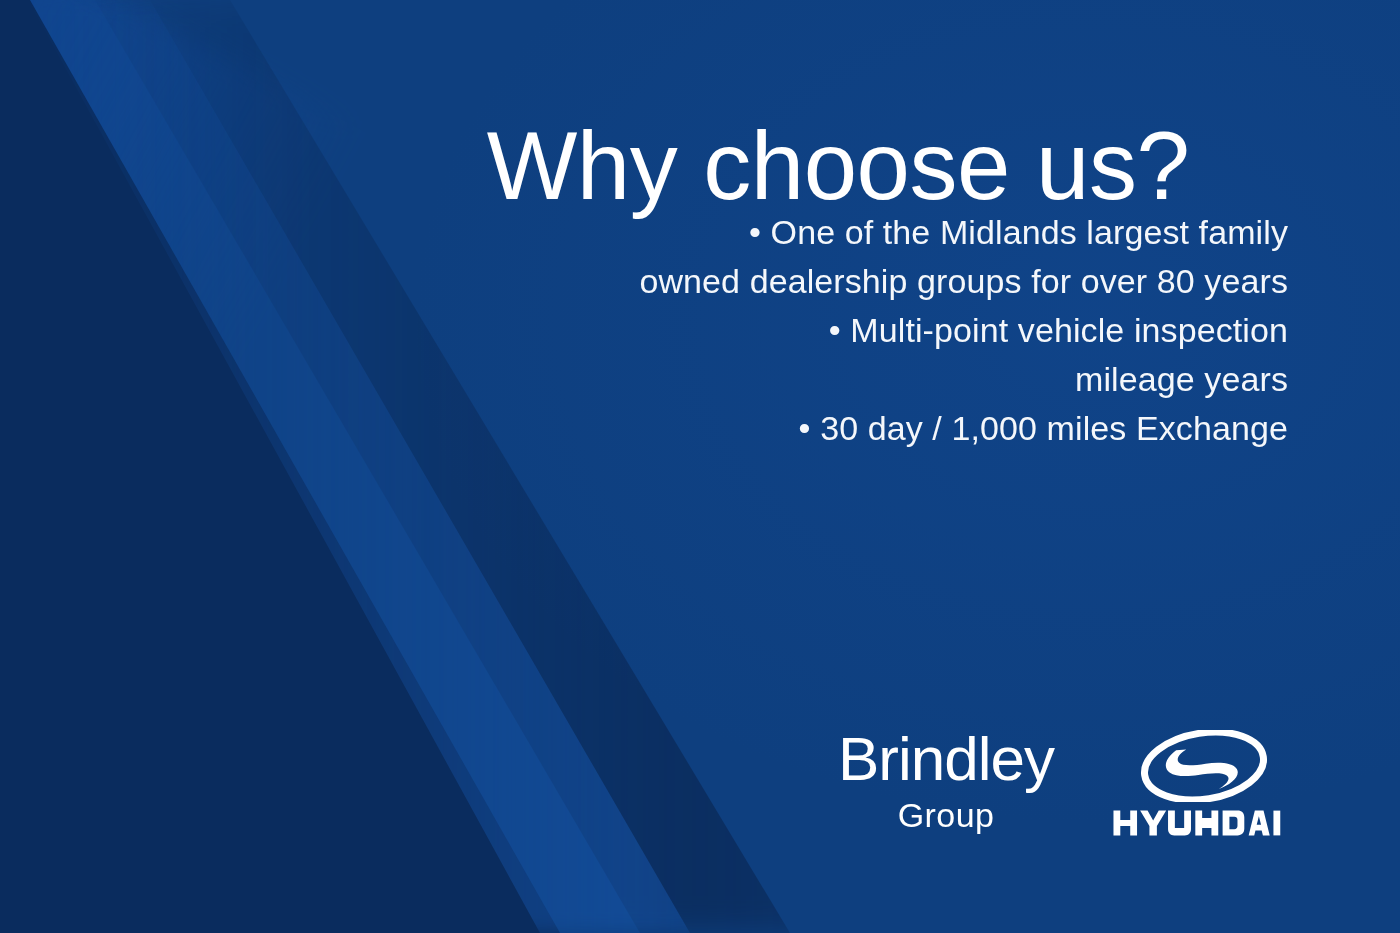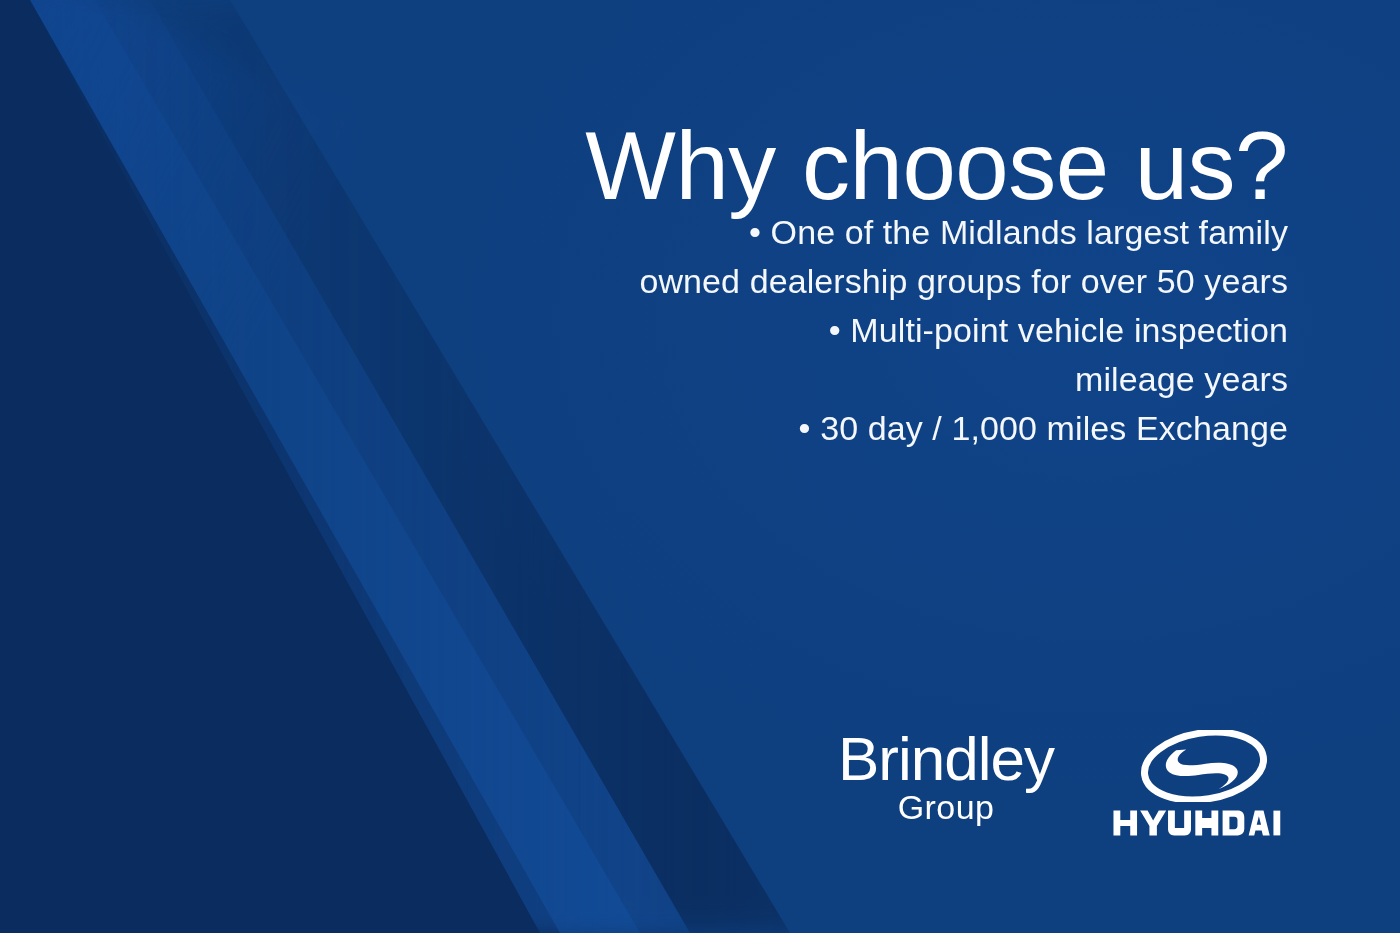--- a/index.html
+++ b/index.html
@@ -78,21 +78,21 @@
     position: absolute;
     inset: 0;
     z-index: 5;
   }
 
   .headline {
     position: absolute;
     right: 112px;
     top: 52px;
     width: 900px;
-    text-align: right;
+    text-align: center;
     color: #ffffff;
     font-size: 96px;
     font-weight: 300;
     letter-spacing: -0.5px;
     line-height: 1.05;
     white-space: nowrap;
   }
 
   .bullets {
     position: absolute;
@@ -130,20 +130,21 @@
   }
   .brindley-word {
     display: block;
     font-size: 62px;
     font-weight: 400;
     letter-spacing: -1px;
     line-height: 1;
   }
   .brindley-sub {
     display: block;
+    margin-top: 8px;
     font-size: 34px;
     font-weight: 300;
     letter-spacing: 0.4px;
     line-height: 1;
   }
 
   .hyundai {
     position: absolute;
     left: 298px;
     top: 4px;
@@ -176,21 +177,21 @@
   <div class="bg-crease"></div>
   <div class="bg-edge"></div>
   <div class="bg-vignette"></div>
 
   <div class="content">
 
     <h1 class="headline">Why choose us?</h1>
 
     <div class="bullets">
       <span class="line">• One of the Midlands largest family</span>
-      <span class="line">owned dealership groups for over 50 years</span>
+      <span class="line">owned dealership groups for over 80 years</span>
       <span class="line">• Multi-point vehicle inspection</span>
       <span class="line">mileage years</span>
       <span class="line">• 30 day / 1,000 miles Exchange</span>
     </div>
 
     <div class="logos">
 
       <div class="brindley">
         <span class="brindley-word">Brindley</span>
         <span class="brindley-sub">Group</span>

